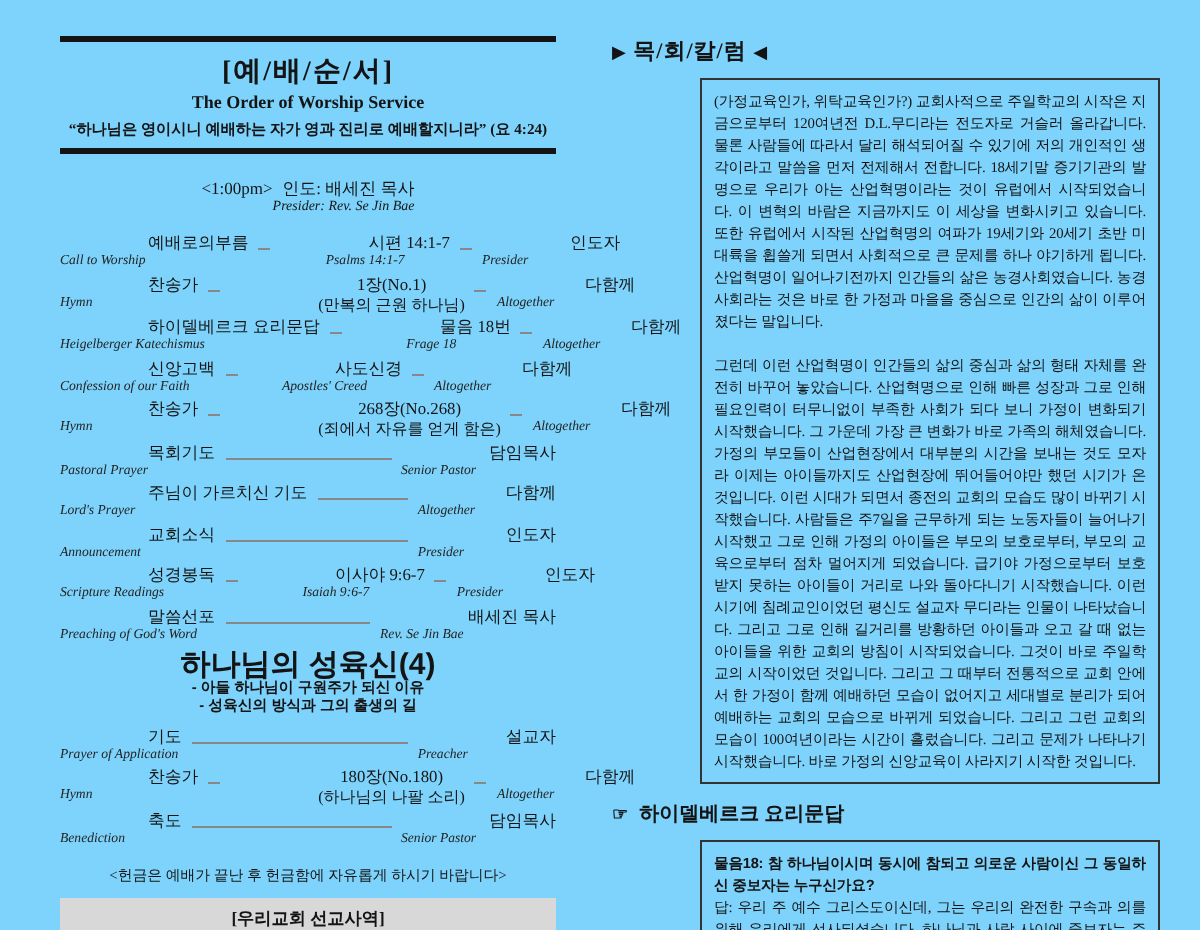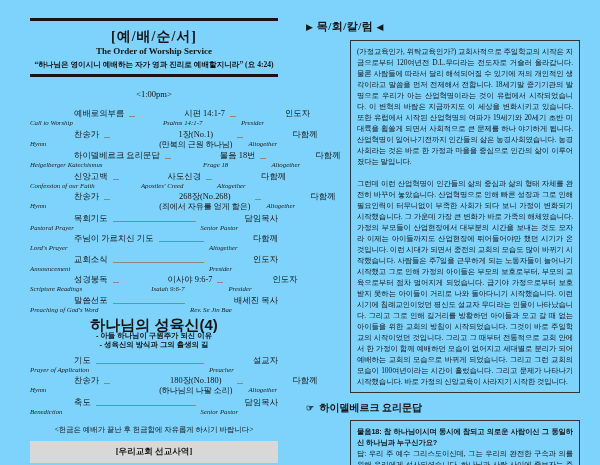--- a/index.html
+++ b/index.html
@@ -57,20 +57,24 @@
 
   <div id="left-page">
     <div class="hr-thick"></div>
     <div class="lp-title ni">[예/배/순/서]</div>
     <div class="lp-sub ni">The Order of Worship Service</div>
     <div class="lp-quote ni">“하나님은 영이시니 예배하는 자가 영과 진리로 예배할지니라” (요 4:24)</div>
     <div class="hr-thick"></div>
 
     <div class="time-row">
       <span class="time">&lt;1:00pm&gt;</span>
+      <span class="presider">
+        <div class="kr">인도: 배세진 목사</div>
+        <div class="en">Presider: Rev. Se Jin Bae</div>
+      </span>
     </div>
 
     <div id="order-rows">
 
       <div class="wrow">
         <div class="cell c-l">
             <div class="kr">예배로의부름</div>
             <div class="en">Call to Worship</div>
           </div>
         <div class="fill"></div>
@@ -285,18 +289,18 @@
       <p>(가정교육인가, 위탁교육인가?) 교회사적으로 주일학교의 시작은 지금으로부터 120여년전 D.L.무디라는 전도자로 거슬러 올라갑니다. 물론 사람들에 따라서 달리 해석되어질 수 있기에 저의 개인적인 생각이라고 말씀을 먼저 전제해서 전합니다. 18세기말 증기기관의 발명으로 우리가 아는 산업혁명이라는 것이 유럽에서 시작되었습니다. 이 변혁의 바람은 지금까지도 이 세상을 변화시키고 있습니다. 또한 유럽에서 시작된 산업혁명의 여파가 19세기와 20세기 초반 미대륙을 휩쓸게 되면서 사회적으로 큰 문제를 하나 야기하게 됩니다. 산업혁명이 일어나기전까지 인간들의 삶은 농경사회였습니다. 농경사회라는 것은 바로 한 가정과 마을을 중심으로 인간의 삶이 이루어졌다는 말입니다.</p>
       <p>그런데 이런 산업혁명이 인간들의 삶의 중심과 삶의 형태 자체를 완전히 바꾸어 놓았습니다. 산업혁명으로 인해 빠른 성장과 그로 인해 필요인력이 터무니없이 부족한 사회가 되다 보니 가정이 변화되기 시작했습니다. 그 가운데 가장 큰 변화가 바로 가족의 해체였습니다. 가정의 부모들이 산업현장에서 대부분의 시간을 보내는 것도 모자라 이제는 아이들까지도 산업현장에 뛰어들어야만 했던 시기가 온 것입니다. 이런 시대가 되면서 종전의 교회의 모습도 많이 바뀌기 시작했습니다. 사람들은 주7일을 근무하게 되는 노동자들이 늘어나기 시작했고 그로 인해 가정의 아이들은 부모의 보호로부터, 부모의 교육으로부터 점차 멀어지게 되었습니다. 급기야 가정으로부터 보호받지 못하는 아이들이 거리로 나와 돌아다니기 시작했습니다. 이런 시기에 침례교인이었던 평신도 설교자 무디라는 인물이 나타났습니다. 그리고 그로 인해 길거리를 방황하던 아이들과 오고 갈 때 없는 아이들을 위한 교회의 방침이 시작되었습니다. 그것이 바로 주일학교의 시작이었던 것입니다. 그리고 그 때부터 전통적으로 교회 안에서 한 가정이 함께 예배하던 모습이 없어지고 세대별로 분리가 되어 예배하는 교회의 모습으로 바뀌게 되었습니다. 그리고 그런 교회의 모습이 100여년이라는 시간이 흘렀습니다. 그리고 문제가 나타나기 시작했습니다. 바로 가정의 신앙교육이 사라지기 시작한 것입니다.</p>
     </div>
 
     <div class="cat-header">
       <span class="hand-icon">☞</span>
       <span>하이델베르크 요리문답</span>
     </div>
 
     <div class="tbox">
-      <p class="q-bold">물음18: 참 하나님이시며 동시에 참되고 의로운 사람이신 그 동일하신 하나님과 누구신가요?</p>
+      <p class="q-bold">물음18: 참 하나님이시며 동시에 참되고 의로운 사람이신 그 동일하신 중보자는 누구신가요?</p>
       <p style="margin-top:0;">답: 우리 주 예수 그리스도이신데, 그는 우리의 완전한 구속과 의를 위해 우리에게 선사되셨습니다. 하나님과 사람 사이에 중보자는 주 예수 그리스도뿐이십니다. 그가 참 사람이시고 참 하나님이시므로 중보자되기에 합당합니다. 죄없는 완전한 사람이 하나님과 사람 사이에 중보자가 될 수 있습니다. 그가 바로 주 예수 그리스도이십니다.</p>
     </div>
   </div>
 
 </div>
 
 </body></html>

